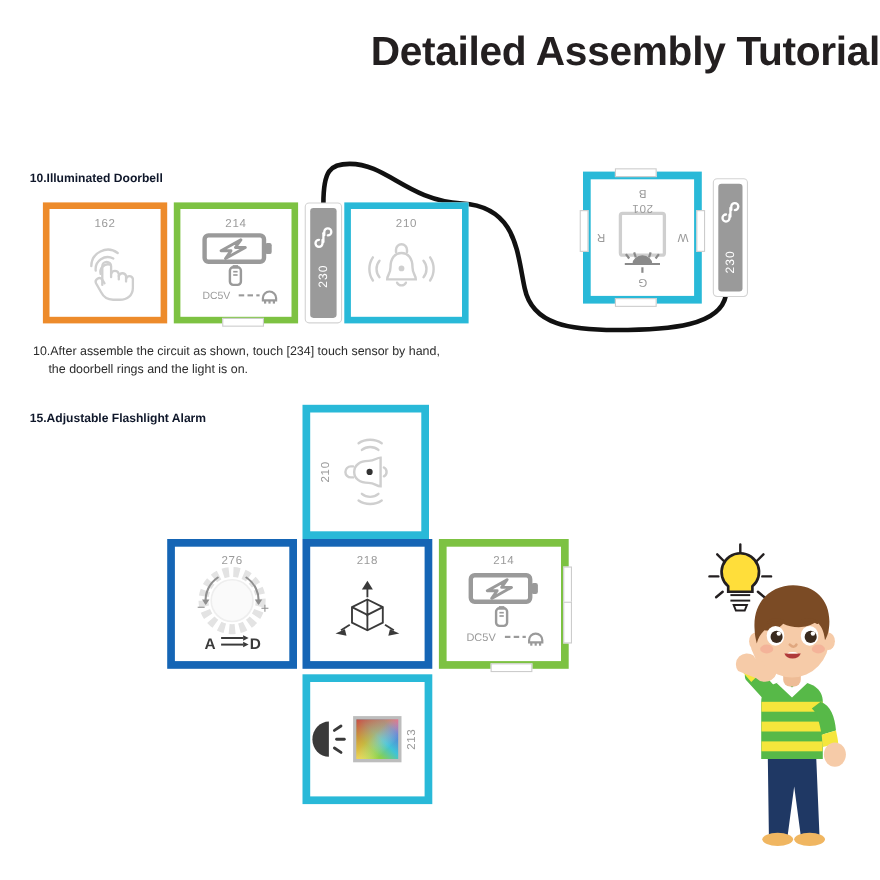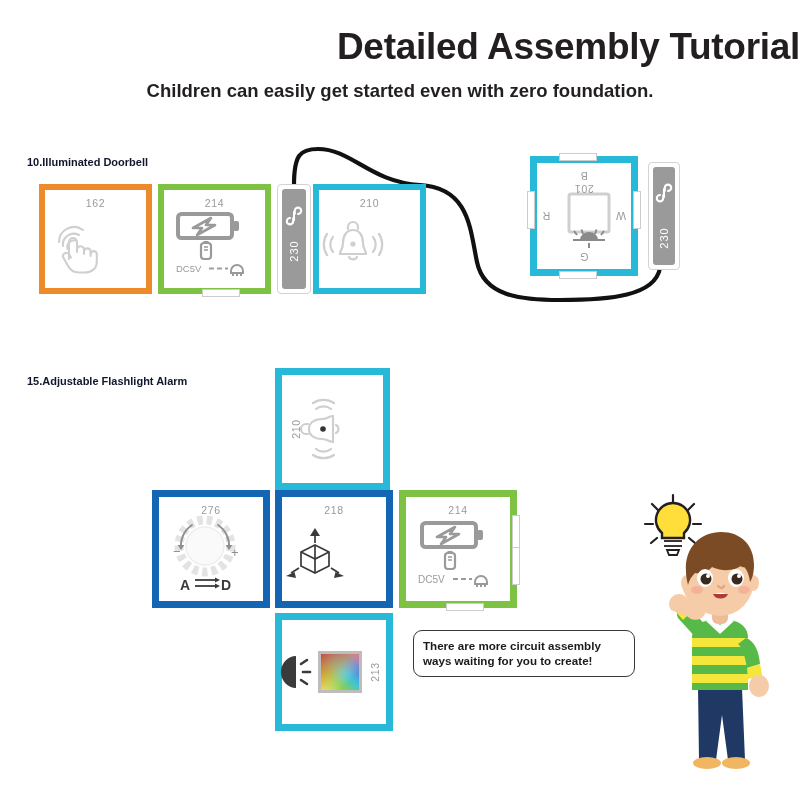--- a/index.html
+++ b/index.html
@@ -38,21 +38,21 @@
   }
   .block .code{
     position:absolute;font-size:10.5px;color:#9a9a9a;
     letter-spacing:.6px;font-family:"Liberation Sans", sans-serif;
   }
   .code.top{left:0;right:0;top:7px;text-align:center;}
   .code.rot-left{left:4px;top:50%;transform:translateY(-50%) rotate(-90deg);}
   .code.rot-right{right:2px;top:50%;transform:translateY(-50%) rotate(-90deg);}
   .icon-wrap{
     position:absolute;left:0;right:0;top:0;bottom:0;
-    display:flex;align-items:center;justify-content:flex-start;
+    display:flex;align-items:center;justify-content:center;
   }
 
   
   .tab{position:absolute;background:#ffffff;border:1px solid #cccccc;box-sizing:border-box;}
   .tab.h{width:38px;height:8px;}
   .tab.v{width:8px;height:38px;}
 
   
   .conn{
     position:absolute;background:#ffffff;border:1px solid #d3d3d3;
@@ -84,21 +84,20 @@
 
   svg{display:block;overflow:visible;}
   #wire-layer{position:absolute;left:0;top:0;width:800px;height:800px;pointer-events:none;}
 </style>
 </head>
 <body>
 
 <div class="page">
 
   <div id="main-title">Detailed Assembly Tutorial</div>
-  <div id="main-subtitle">Children can easily get started even with zero foundation.</div>
 
   <svg id="wire-layer" viewBox="0 0 800 800">
     <path d="M 294 185 C 294 155, 300 149, 318 149 C 352 149, 370 182, 420 185
              C 470 188, 470 230, 477 262 C 484 296, 520 300, 560 300
              C 610 300, 655 296, 660 268 C 663 250, 663 220, 663 196" fill="none" stroke="#111111" stroke-width="4.2" stroke-linecap="round"></path>
   </svg>
 
   <div class="section-title" id="section-10-title">10.Illuminated Doorbell</div>
 
   <div class="block" style="left:39px;top:184px;width:113px;height:110px;border-width:6px;border-color:#ED8B2B;">
@@ -216,20 +215,24 @@
             <path d="M9 4 a3.2 3.2 0 0 0 -6.4 0 a3.2 3.2 0 0 0 3.2 3.2 l3 0"></path>
             <path d="M13 12 a3.2 3.2 0 0 0 6.4 0 a3.2 3.2 0 0 0 -3.2 -3.2 l-3 0"></path>
             <line x1="7" y1="8" x2="15" y2="8"></line>
           </g>
         </svg>
       </div>
       <div class="lbl" style="top:72%;">230</div>
     </div>
   </div>
 
+  <div id="section-10-caption">
+    <span>10.After assemble the circuit as shown, touch [234] touch sensor by hand,</span>
+    <span class="l2">the doorbell rings and the light is on.</span>
+  </div>
 
   <div class="section-title" id="section-11-title">15.Adjustable Flashlight Alarm</div>
 
   <div class="block" style="left:275px;top:368px;width:115px;height:122px;border-width:7px;border-color:#29B9D8;">
     <div class="code rot-left">210</div>
     <div class="icon-wrap">
       <svg width="62" height="62" viewBox="0 0 62 62" style="margin-left:14px;">
         <g transform="rotate(-90 31 31)">
           <g fill="none" stroke="#cfcfcf" stroke-width="2.2" stroke-linecap="round">
             <path d="M26 12 l0 -2 a5 5 0 0 1 10 0 l0 2"></path>
@@ -351,24 +354,20 @@
           <line x1="21" y1="27" x2="28" y2="27"></line>
           <line x1="19" y1="35" x2="25" y2="39"></line>
         </g>
         <rect x="36" y="6" width="44" height="42" fill="#bdbdbd"></rect>
         <rect x="39" y="9" width="38" height="36" fill="url(#rgbg1)"></rect>
         <rect x="39" y="9" width="38" height="36" fill="url(#rgbg2)"></rect>
       </svg>
     </div>
   </div>
 
-  <div id="speech-bubble">
-    <div>There are more circuit assembly</div>
-    <div>ways waiting for you to create!</div>
-  </div>
 
   <div id="character">
     <svg width="160" height="290" viewBox="0 0 160 290">
 
       <g>
         <g stroke="#231f20" stroke-width="2.2" stroke-linecap="round">
           <line x1="33" y1="5" x2="33" y2="13"></line>
           <line x1="12" y1="14" x2="18" y2="20"></line>
           <line x1="54" y1="14" x2="48" y2="20"></line>
           <line x1="5" y1="34" x2="13" y2="34"></line>

